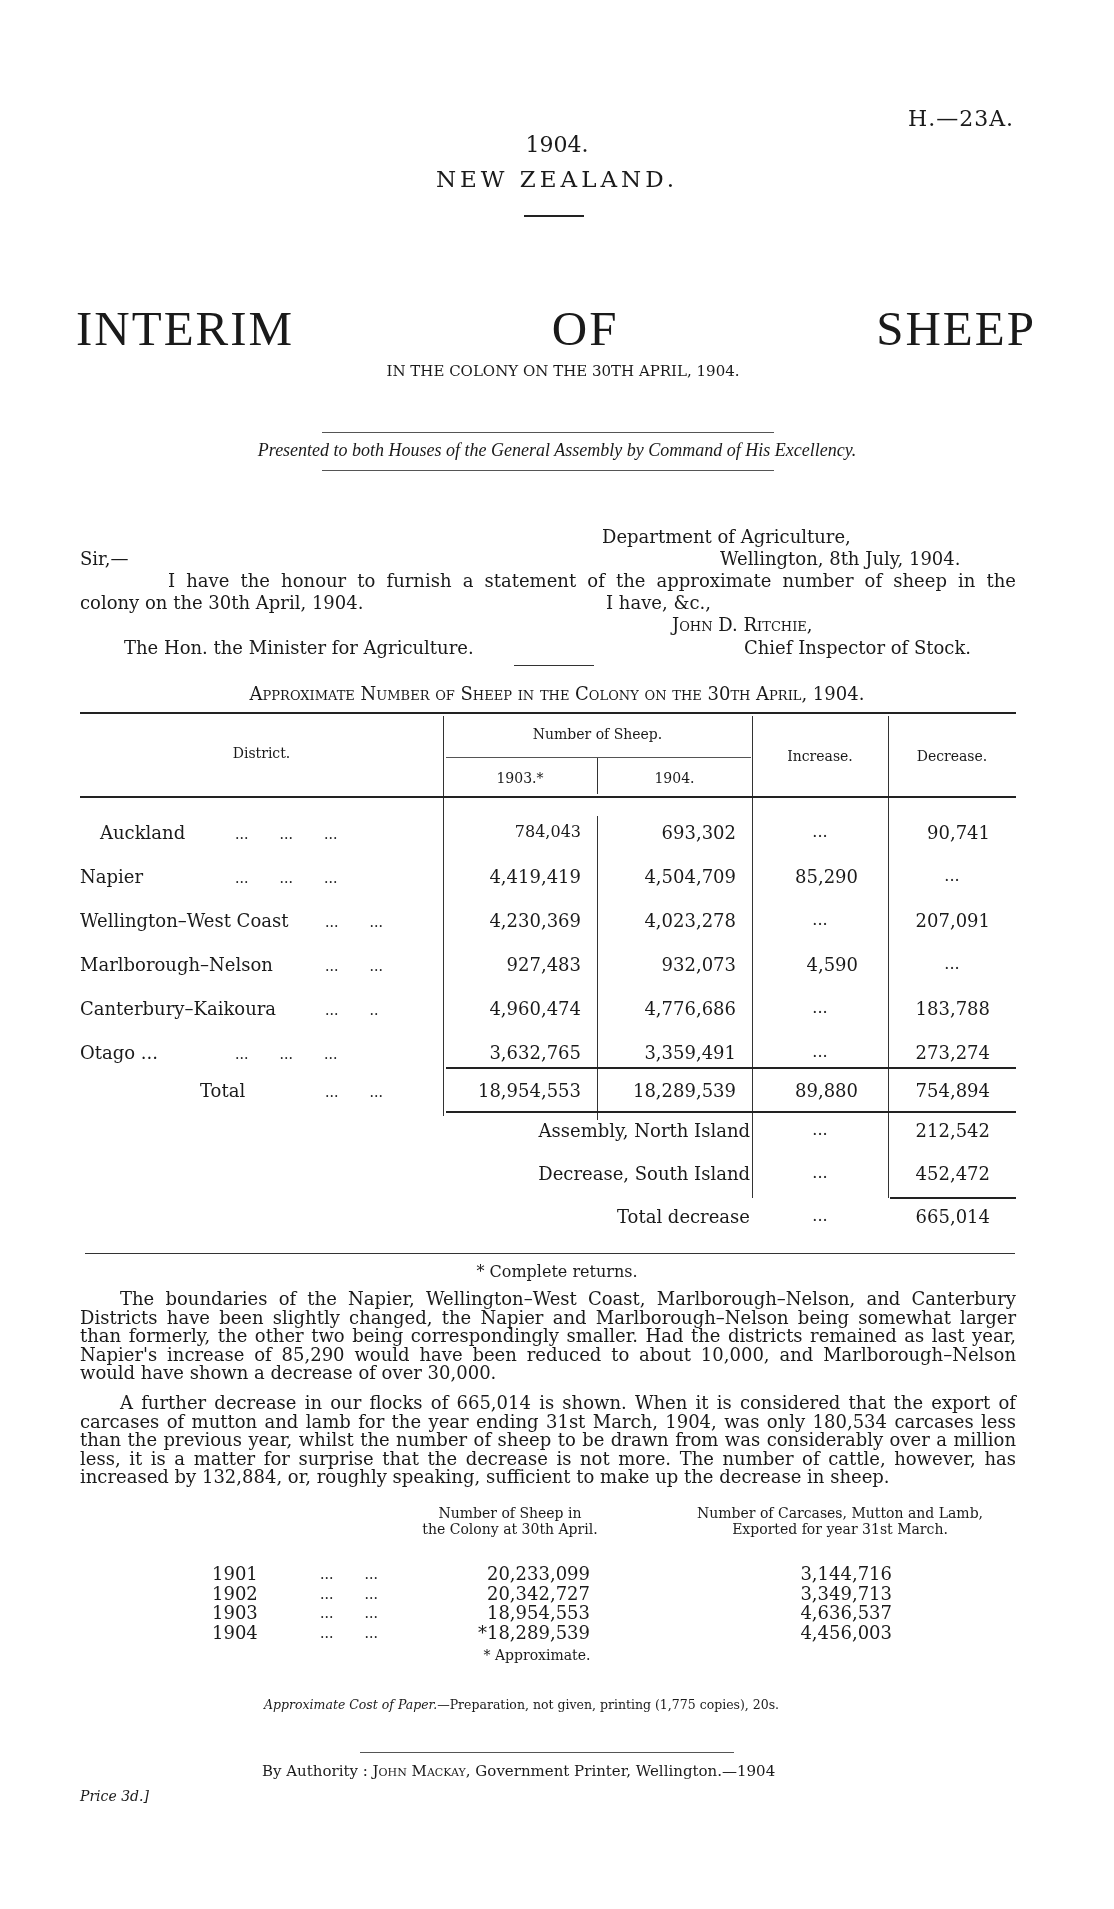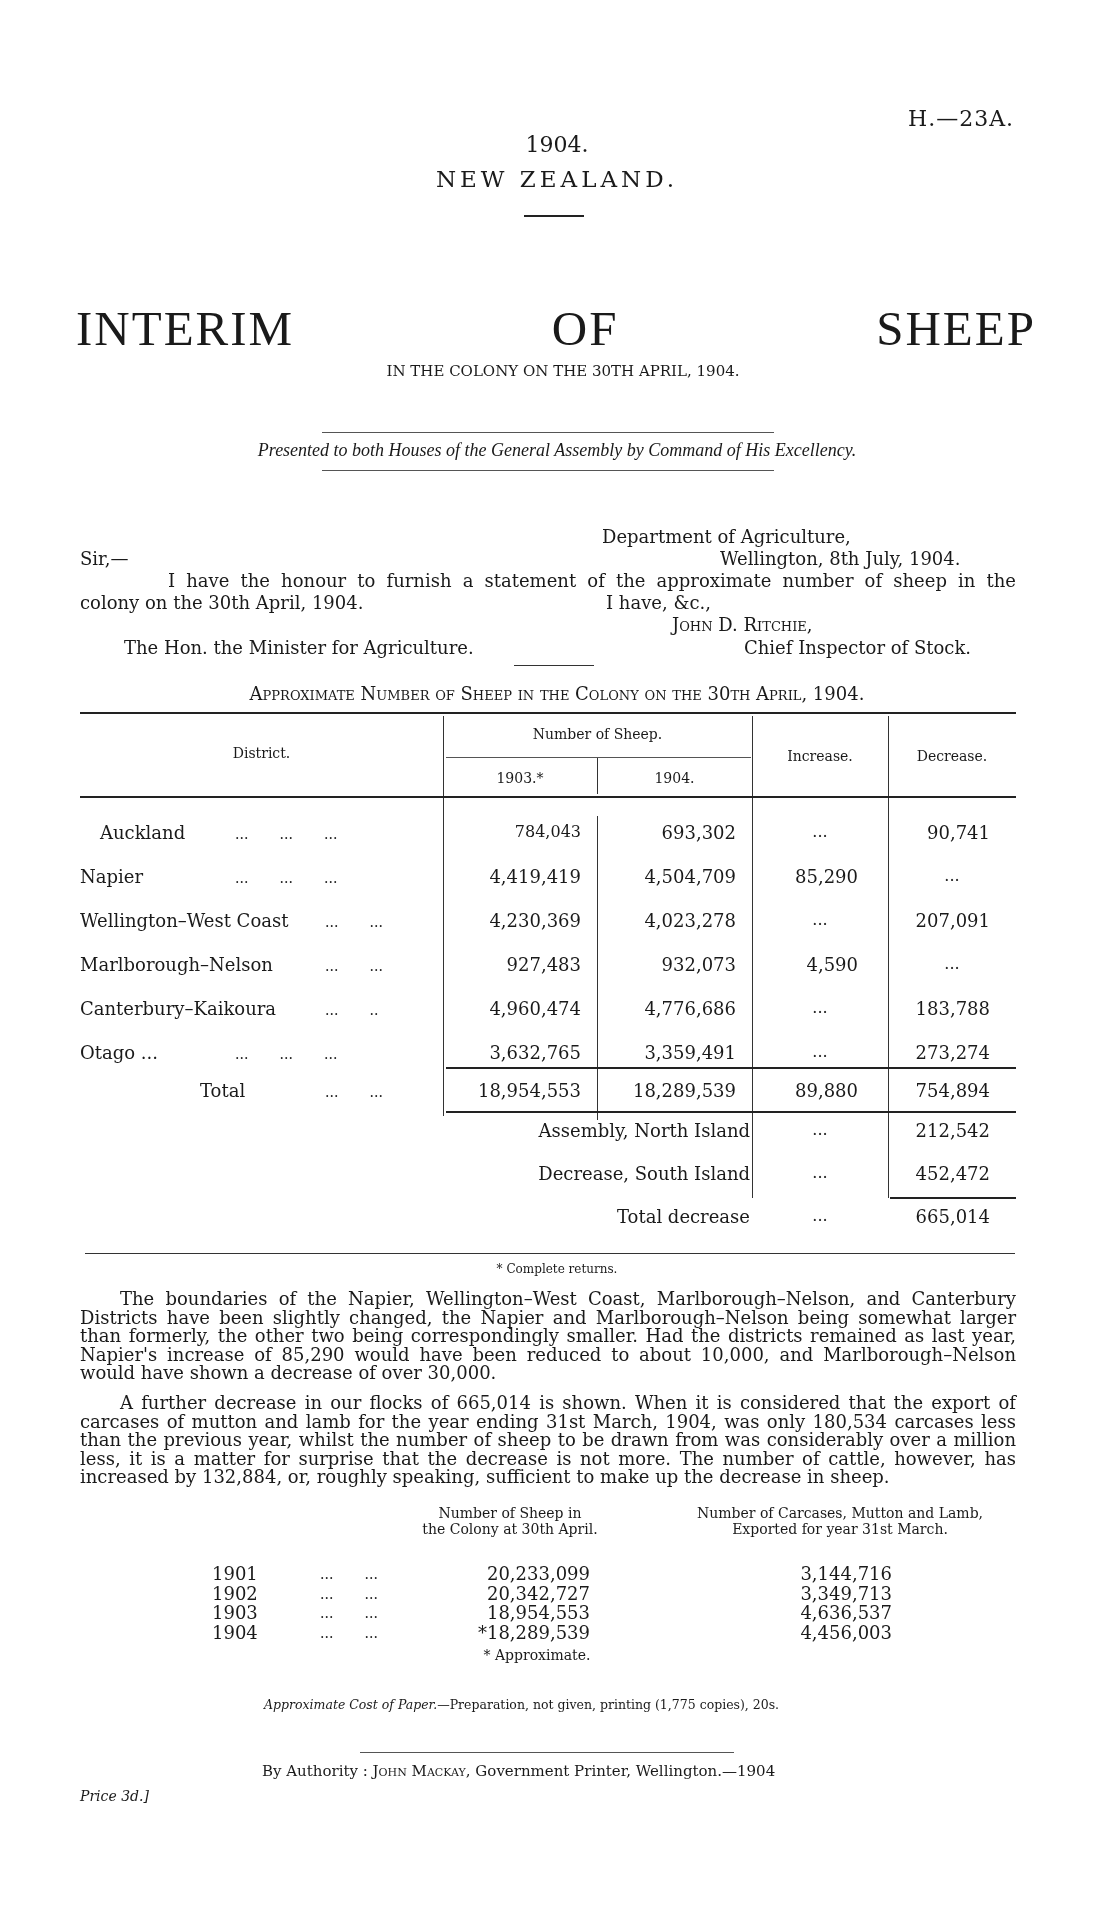--- a/index.html
+++ b/index.html
@@ -151,21 +151,21 @@
   <span class="abs" style="left:808px; width:128px; top:0; text-align:right; padding-right:26px; font-size:18px;">452,472</span>
 </div>
 <div class="rule thick" style="left:890px; top:1197px; width:126px;"></div>
 <div class="abs" style="left:80px; top:1206px; width:936px; height:30px;">
   <span class="abs" style="left:300px; width:370px; top:0; text-align:right; font-size:18px;">Total decrease</span>
   <span class="abs" style="left:672px; width:136px; top:0; text-align:center; font-size:16px;">...</span>
   <span class="abs" style="left:808px; width:128px; top:0; text-align:right; padding-right:26px; font-size:18px;">665,014</span>
 </div>
 
 <div class="rule" style="left:85px; top:1253px; width:930px;"></div>
-<div class="abs" style="left:0; width:1114px; top:1262px; text-align:center; font-size:12px;">* Complete returns.</div>
+<div class="abs" style="left:0; width:1114px; top:1262px; text-align:center; font-size:16px;">* Complete returns.</div>
 
 <p class="abs para indent" style="top:1290px;">The boundaries of the Napier, Wellington–West Coast, Marlborough–Nelson, and Canterbury Districts have been slightly changed, the Napier and Marlborough–Nelson being somewhat larger than formerly, the other two being correspondingly smaller. Had the districts remained as last year, Napier's increase of 85,290 would have been reduced to about 10,000, and Marlborough–Nelson would have shown a decrease of over 30,000.</p>
 <p class="abs para indent" style="top:1394px;">A further decrease in our flocks of 665,014 is shown. When it is considered that the export of carcases of mutton and lamb for the year ending 31st March, 1904, was only 180,534 carcases less than the previous year, whilst the number of sheep to be drawn from was considerably over a million less, it is a matter for surprise that the decrease is not more. The number of cattle, however, has increased by 132,884, or, roughly speaking, sufficient to make up the decrease in sheep.</p>
 
 <div class="abs" style="left:380px; width:260px; top:1505px; text-align:center; font-size:14px; line-height:16px;">
   <div>Number of Sheep in</div>
   <div>the Colony at 30th April.</div>
 </div>
 <div class="abs" style="left:660px; width:360px; top:1505px; text-align:center; font-size:14px; line-height:16px;">
   <div>Number of Carcases, Mutton and Lamb,</div>

